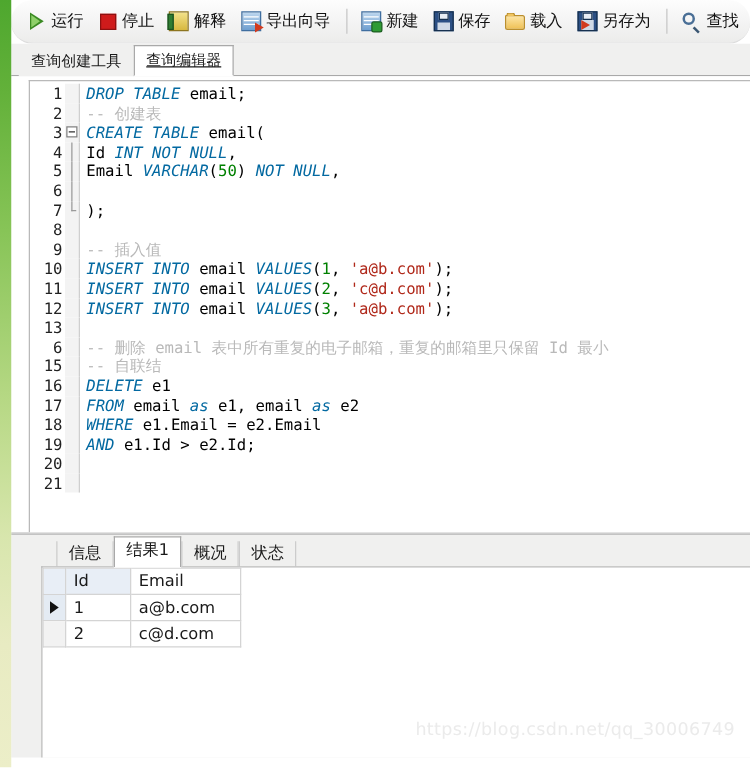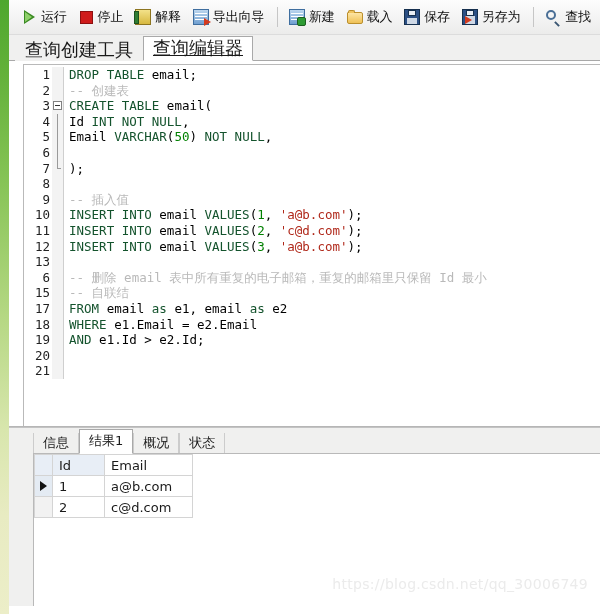--- a/index.html
+++ b/index.html
@@ -40,20 +40,21 @@
   .toolbar {
     position: relative;
     height: 34px;
     background: linear-gradient(to bottom, #fdfdfd 0%, #f4f4f4 50%, #ececeb 100%);
     border-bottom: 1px solid #dcdcdc;
     display: flex;
     align-items: center;
     padding-left: 8px;
     white-space: nowrap;
     overflow: hidden;
+    border-radius: 17px;
   }
   .tb-item {
     display: inline-flex;
     align-items: center;
     height: 26px;
     padding: 0 5px 0 3px;
     margin-right: 2px;
     border: 1px solid transparent;
     border-radius: 3px;
     cursor: default;
@@ -208,21 +209,21 @@
     border-bottom: 1px solid #a9a9a9;
     display: flex;
     align-items: flex-end;
     padding-left: 6px;
     box-sizing: border-box;
   }
   .dtab {
     height: 22px;
     line-height: 21px;
     padding: 0 9px;
-    font-size: 18px;
+    font-size: 12px;
     font-family: "DejaVu Sans", sans-serif;
     background: #f0f0ef;
     border: 1px solid transparent;
     border-bottom: none;
     color: #1a1a1a;
     cursor: default;
     position: relative;
     top: 1px;
     margin-top: 29px;
   }
@@ -285,21 +286,21 @@
     flex: none;
     position: relative;
     height: 15.6px;
     background: #f3f3f3;
     border-right: 1px solid #cfcfcf;
   }
   .ctext {
     padding-left: 5px;
     white-space: pre;
   }
-  .kw  { color: #14532d; }
+  .kw  { color: #0369a1; font-style: italic; }
   .num { color: #008000; }
   .str { color: #b0281a; }
   .cmt { color: #b9b9b9; }
   .pln { color: #000000; }
 
   
   .fold-box {
     position: absolute;
     left: 1px; top: 3px;
     width: 9px; height: 9px;
@@ -331,20 +332,21 @@
     width: 4px; height: 1px;
     background: #9a9a9a;
   }
 
   
   .res-panel {
     position: relative;
     background: #f0f0ef;
     height: 178px;
     border-top: 1px solid #c3c3c3;
+    padding-left: 12px;
   }
   .res-tabs {
     height: 25px;
     display: flex;
     align-items: flex-end;
     padding-left: 24px;
     background: #f0f0ef;
     box-sizing: border-box;
   }
   .rtab {
@@ -458,26 +460,26 @@
       <span class="tb-label">导出向导</span>
     </div>
 
     <div class="tb-sep"></div>
 
     <div class="tb-item">
       <span class="ico ico-grid badge-plus"></span>
       <span class="tb-label">新建</span>
     </div>
     <div class="tb-item">
+      <span class="ico ico-save"></span>
+      <span class="tb-label">保存</span>
+    </div>
+    <div class="tb-item">
       <span class="ico ico-folder"></span>
       <span class="tb-label">载入</span>
-    </div>
-    <div class="tb-item">
-      <span class="ico ico-save"></span>
-      <span class="tb-label">保存</span>
     </div>
     <div class="tb-item">
       <span class="ico ico-save badge-arrow"></span>
       <span class="tb-label">另存为</span>
     </div>
 
     <div class="tb-sep"></div>
 
     <div class="tb-item">
       <span class="ico ico-search"></span>
@@ -509,20 +511,21 @@
           <div class="cline"><span class="lnum">6</span><span class="gutter"><span class="fold-line"></span></span></div>
           <div class="cline"><span class="lnum">7</span><span class="gutter"><span class="fold-end"></span></span><span class="ctext"><span class="pln">);</span></span></div>
           <div class="cline"><span class="lnum">8</span><span class="gutter"></span><span class="ctext"></span></div>
           <div class="cline"><span class="lnum">9</span><span class="gutter"></span><span class="ctext"><span class="cmt">-- 插入值</span></span></div>
           <div class="cline"><span class="lnum">10</span><span class="gutter"></span><span class="ctext"><span class="kw">INSERT</span><span class="pln"> </span><span class="kw">INTO</span><span class="pln"> email </span><span class="kw">VALUES</span><span class="pln">(</span><span class="num">1</span><span class="pln">, </span><span class="str">'a@b.com'</span><span class="pln">);</span></span></div>
           <div class="cline"><span class="lnum">11</span><span class="gutter"></span><span class="ctext"><span class="kw">INSERT</span><span class="pln"> </span><span class="kw">INTO</span><span class="pln"> email </span><span class="kw">VALUES</span><span class="pln">(</span><span class="num">2</span><span class="pln">, </span><span class="str">'c@d.com'</span><span class="pln">);</span></span></div>
           <div class="cline"><span class="lnum">12</span><span class="gutter"></span><span class="ctext"><span class="kw">INSERT</span><span class="pln"> </span><span class="kw">INTO</span><span class="pln"> email </span><span class="kw">VALUES</span><span class="pln">(</span><span class="num">3</span><span class="pln">, </span><span class="str">'a@b.com'</span><span class="pln">);</span></span></div>
           <div class="cline"><span class="lnum">13</span><span class="gutter"></span><span class="ctext"></span></div>
           <div class="cline"><span class="lnum">6</span><span class="gutter"></span><span class="ctext"><span class="cmt">-- 删除 email 表中所有重复的电子邮箱，重复的邮箱里只保留 Id 最小</span></span></div>
           <div class="cline"><span class="lnum">15</span><span class="gutter"></span><span class="ctext"><span class="cmt">-- 自联结</span></span></div>
+          <div class="cline"><span class="lnum">16</span><span class="gutter"></span><span class="ctext"><span class="kw">DELETE</span><span class="pln"> e1</span></span></div>
           <div class="cline"><span class="lnum">17</span><span class="gutter"></span><span class="ctext"><span class="kw">FROM</span><span class="pln"> email </span><span class="kw">as</span><span class="pln"> e1, email </span><span class="kw">as</span><span class="pln"> e2</span></span></div>
           <div class="cline"><span class="lnum">18</span><span class="gutter"></span><span class="ctext"><span class="kw">WHERE</span><span class="pln"> e1.Email = e2.Email</span></span></div>
           <div class="cline"><span class="lnum">19</span><span class="gutter"></span><span class="ctext"><span class="kw">AND</span><span class="pln"> e1.Id &gt; e2.Id;</span></span></div>
           <div class="cline"><span class="lnum">20</span><span class="gutter"></span><span class="ctext"></span></div>
           <div class="cline"><span class="lnum">21</span><span class="gutter"></span></div>
         </div>
     </div>
   </div>
 
   <div class="res-panel">

